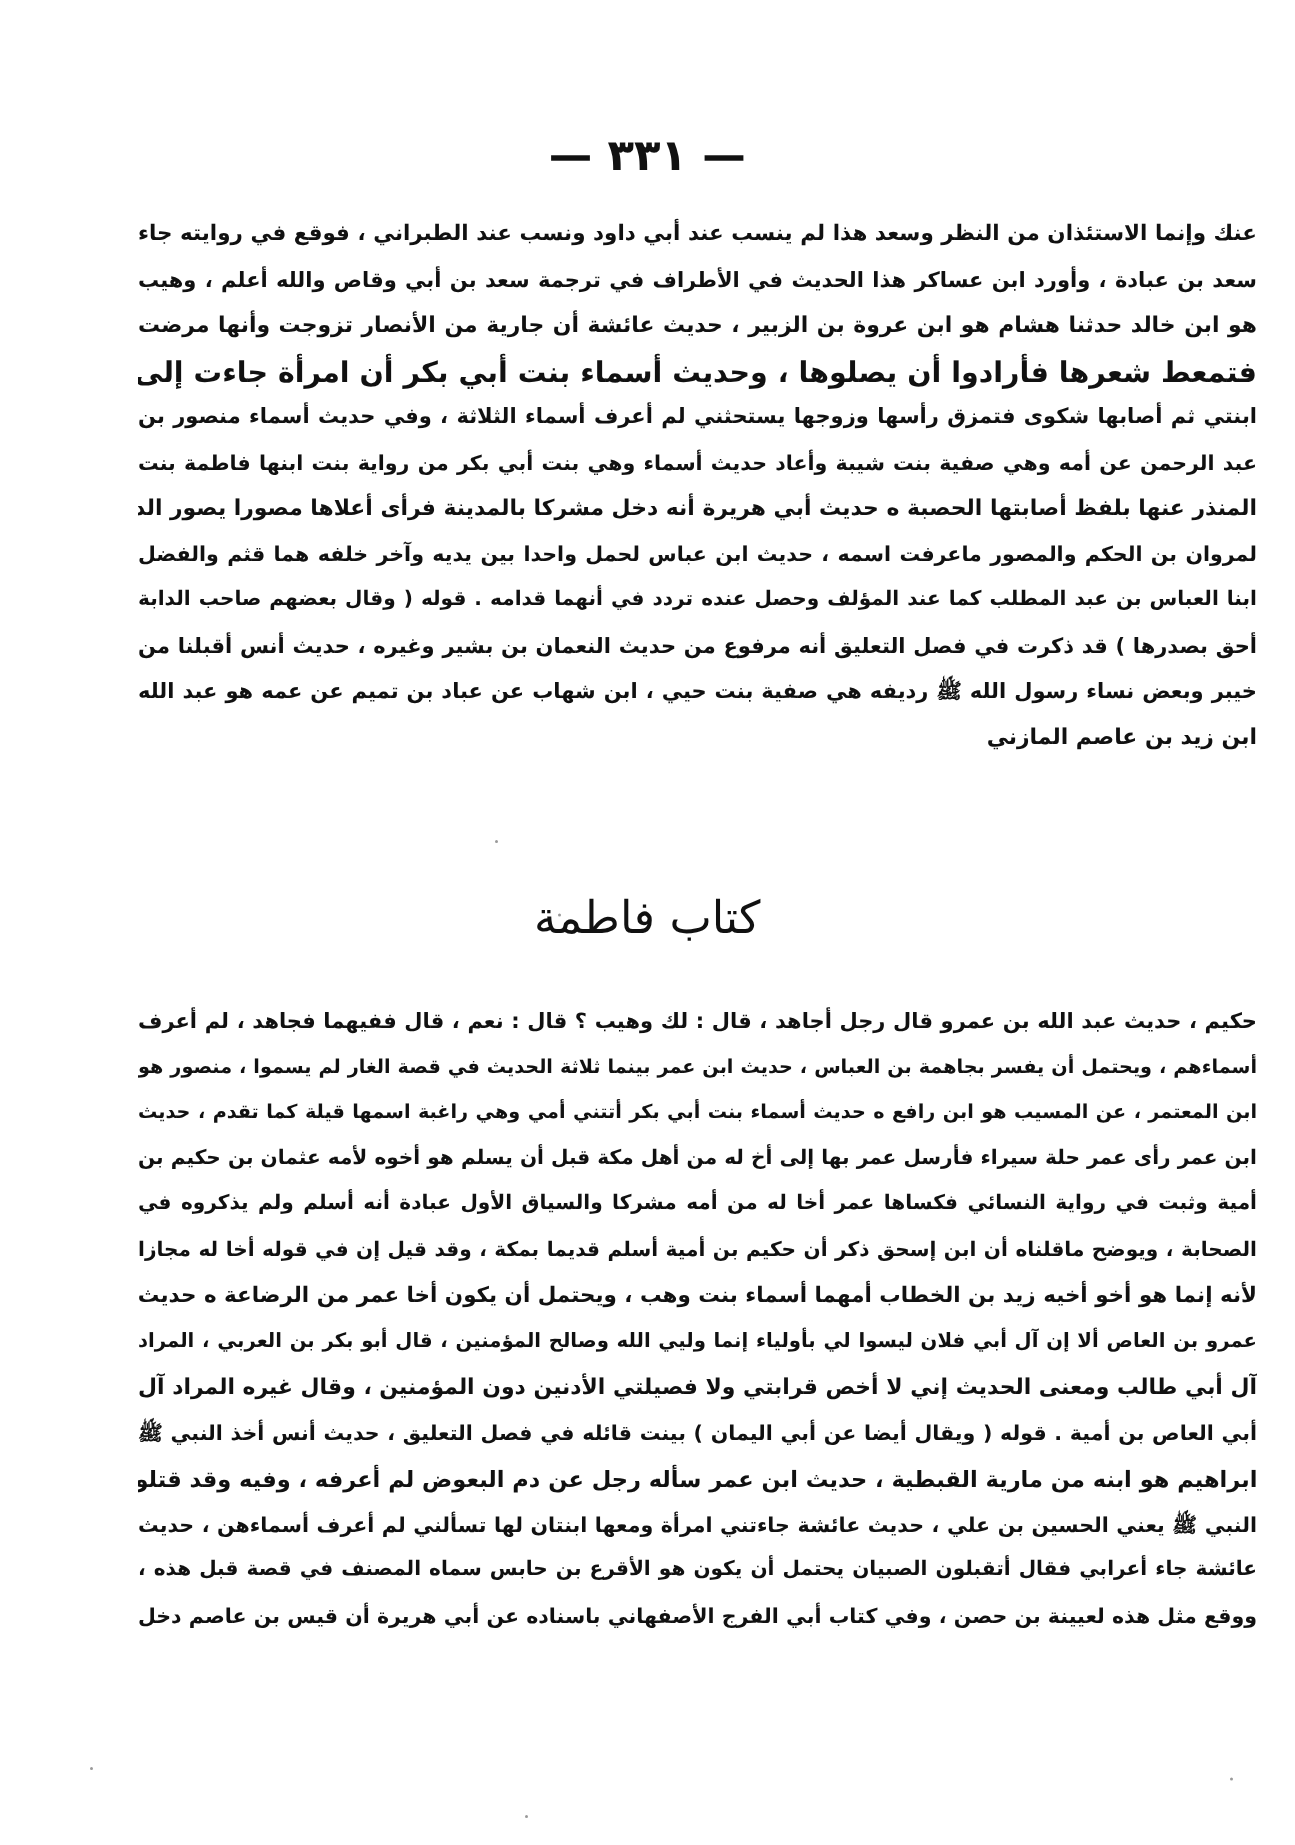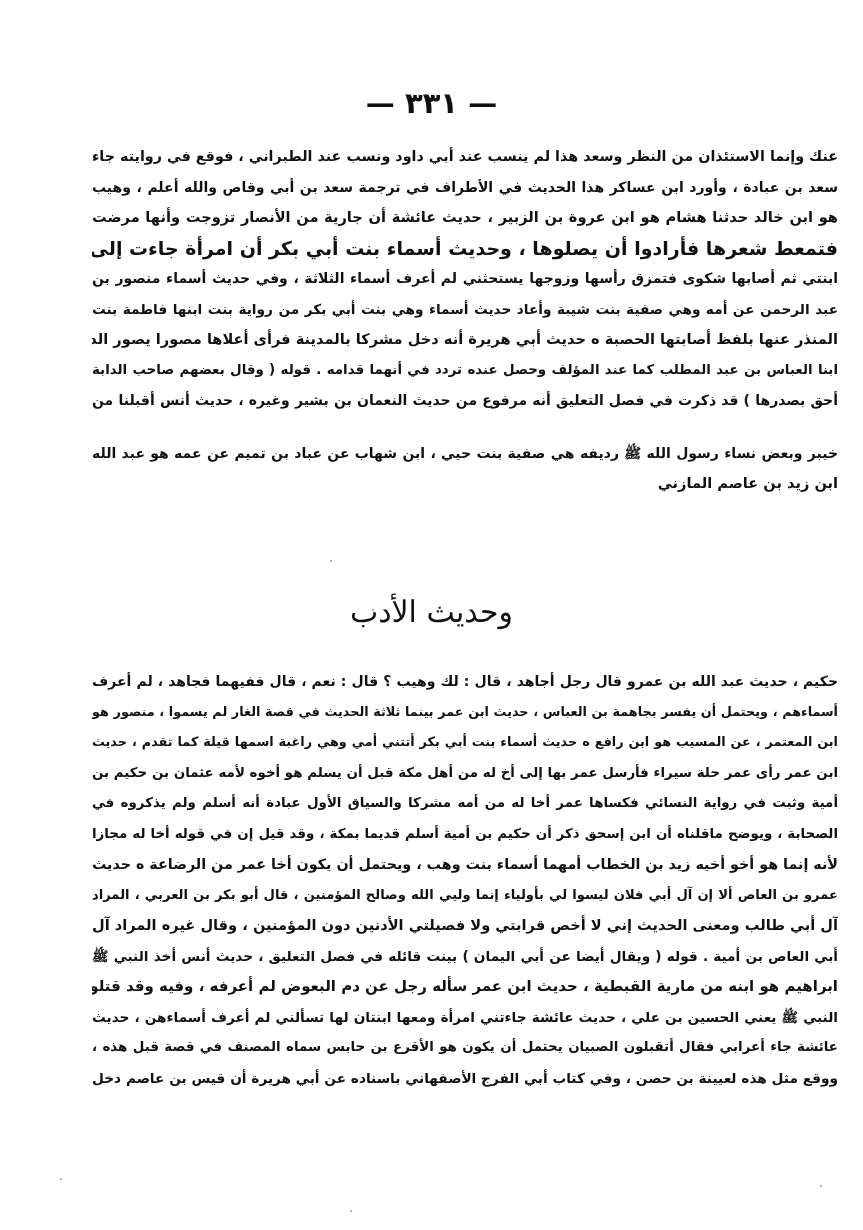--- a/index.html
+++ b/index.html
@@ -81,27 +81,28 @@
   <div class="page-number">— ٣٣١ —</div>
 
   <div class="block block-1">
     <div class="line" style="font-size: 14.3px;">عنك وإنما الاستئذان من النظر وسعد هذا لم ينسب عند أبي داود ونسب عند الطبراني ، فوقع في روايته جاء</div>
     <div class="line" style="font-size: 14px;">سعد بن عبادة ، وأورد ابن عساكر هذا الحديث في الأطراف في ترجمة سعد بن أبي وقاص والله أعلم ، وهيب</div>
     <div class="line">هو ابن خالد حدثنا هشام هو ابن عروة بن الزبير ، حديث عائشة أن جارية من الأنصار تزوجت وأنها مرضت</div>
     <div class="line" style="font-size: 19px;">فتمعط شعرها فأرادوا أن يصلوها ، وحديث أسماء بنت أبي بكر أن امرأة جاءت إلى النبي ﷺ فقالت أني أنكحت</div>
     <div class="line" style="font-size: 14px;">ابنتي ثم أصابها شكوى فتمزق رأسها وزوجها يستحثني لم أعرف أسماء الثلاثة ، وفي حديث أسماء منصور بن</div>
     <div class="line" style="font-size: 13.7px;">عبد الرحمن عن أمه وهي صفية بنت شيبة وأعاد حديث أسماء وهي بنت أبي بكر من رواية بنت ابنها فاطمة بنت</div>
     <div class="line">المنذر عنها بلفظ أصابتها الحصبة ه حديث أبي هريرة أنه دخل مشركا بالمدينة فرأى أعلاها مصورا يصور الدار</div>
+    <div class="line" style="font-size: 13.7px;">لمروان بن الحكم والمصور ماعرفت اسمه ، حديث ابن عباس لحمل واحدا بين يديه وآخر خلفه هما قثم والفضل</div>
     <div class="line" style="font-size: 13.4px;">ابنا العباس بن عبد المطلب كما عند المؤلف وحصل عنده تردد في أنهما قدامه . قوله ( وقال بعضهم صاحب الدابة</div>
     <div class="line" style="font-size: 14px;">أحق بصدرها ) قد ذكرت في فصل التعليق أنه مرفوع من حديث النعمان بن بشير وغيره ، حديث أنس أقبلنا من</div>
-    <div class="line" style="font-size: 14px; margin-top: 22px;">خيبر وبعض نساء رسول الله ﷺ رديفه هي صفية بنت حيي ، ابن شهاب عن عباد بن تميم عن عمه هو عبد الله</div>
+    <div class="line" style="font-size: 14px;">خيبر وبعض نساء رسول الله ﷺ رديفه هي صفية بنت حيي ، ابن شهاب عن عباد بن تميم عن عمه هو عبد الله</div>
     <div class="line last">ابن زيد بن عاصم المازني</div>
   </div>
 
-  <div class="section-title">وحديث الأدب</div>
+  <div class="section-title">كتاب فاطمة</div>
 
   <div class="block block-2">
     <div class="line" style="font-size: 14px;">حكيم ، حديث عبد الله بن عمرو قال رجل أجاهد ، قال : لك وهيب ؟ قال : نعم ، قال ففيهما فجاهد ، لم أعرف</div>
     <div class="line" style="font-size: 12.8px;">أسماءهم ، ويحتمل أن يفسر بجاهمة بن العباس ، حديث ابن عمر بينما ثلاثة الحديث في قصة الغار لم يسموا ، منصور هو</div>
     <div class="line" style="font-size: 12.8px;">ابن المعتمر ، عن المسيب هو ابن رافع ه حديث أسماء بنت أبي بكر أتتني أمي وهي راغبة اسمها قيلة كما تقدم ، حديث</div>
     <div class="line" style="font-size: 13.4px;">ابن عمر رأى عمر حلة سيراء فأرسل عمر بها إلى أخ له من أهل مكة قبل أن يسلم هو أخوه لأمه عثمان بن حكيم بن</div>
     <div class="line" style="font-size: 13.4px;">أمية وثبت في رواية النسائي فكساها عمر أخا له من أمه مشركا والسياق الأول عبادة أنه أسلم ولم يذكروه في</div>
     <div class="line" style="font-size: 13.4px;">الصحابة ، ويوضح ماقلناه أن ابن إسحق ذكر أن حكيم بن أمية أسلم قديما بمكة ، وقد قيل إن في قوله أخا له مجازا</div>
     <div class="line" style="font-size: 14.3px;">لأنه إنما هو أخو أخيه زيد بن الخطاب أمهما أسماء بنت وهب ، ويحتمل أن يكون أخا عمر من الرضاعة ه حديث</div>
     <div class="line" style="font-size: 13.1px;">عمرو بن العاص ألا إن آل أبي فلان ليسوا لي بأولياء إنما وليي الله وصالح المؤمنين ، قال أبو بكر بن العربي ، المراد</div>

